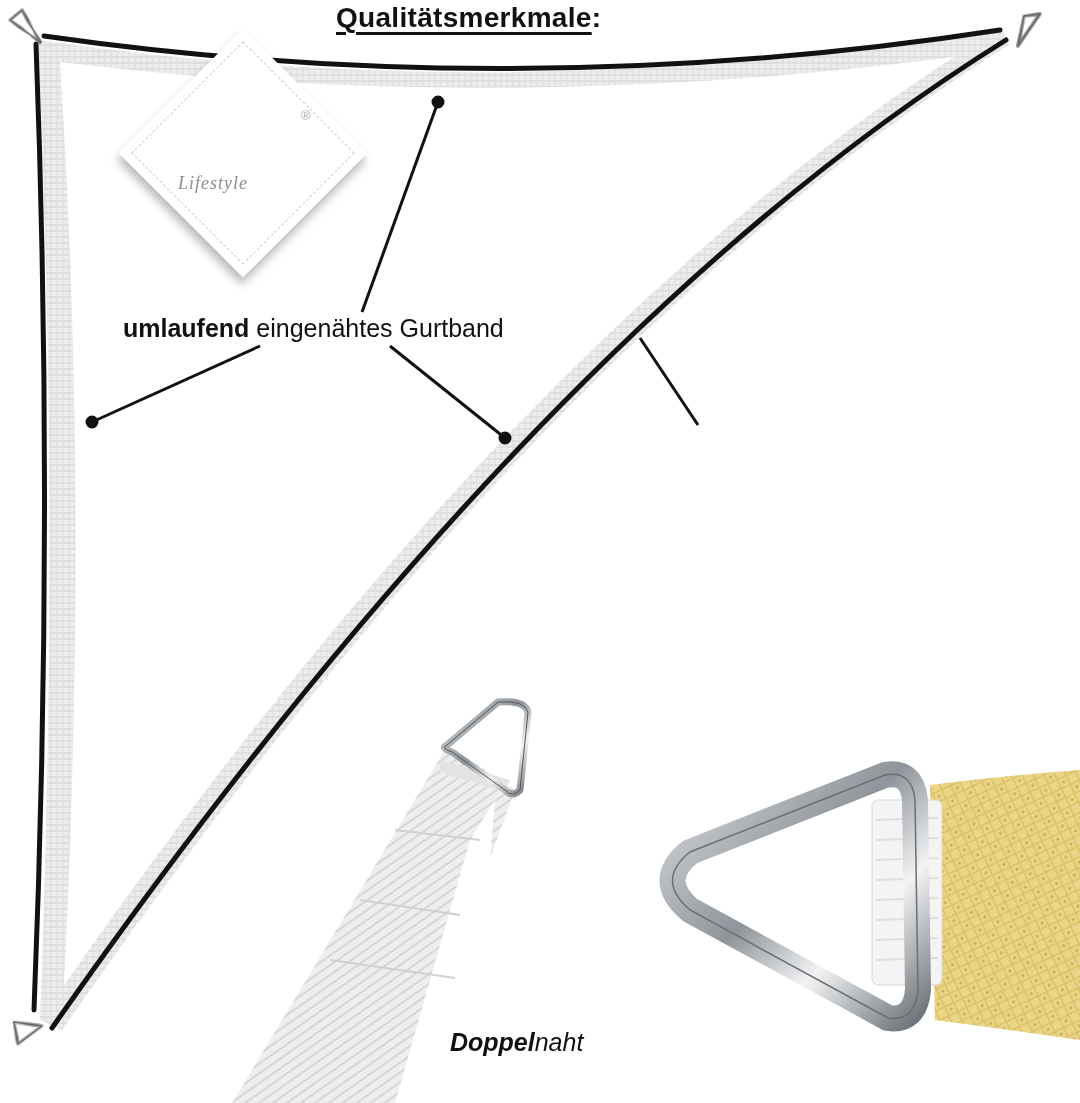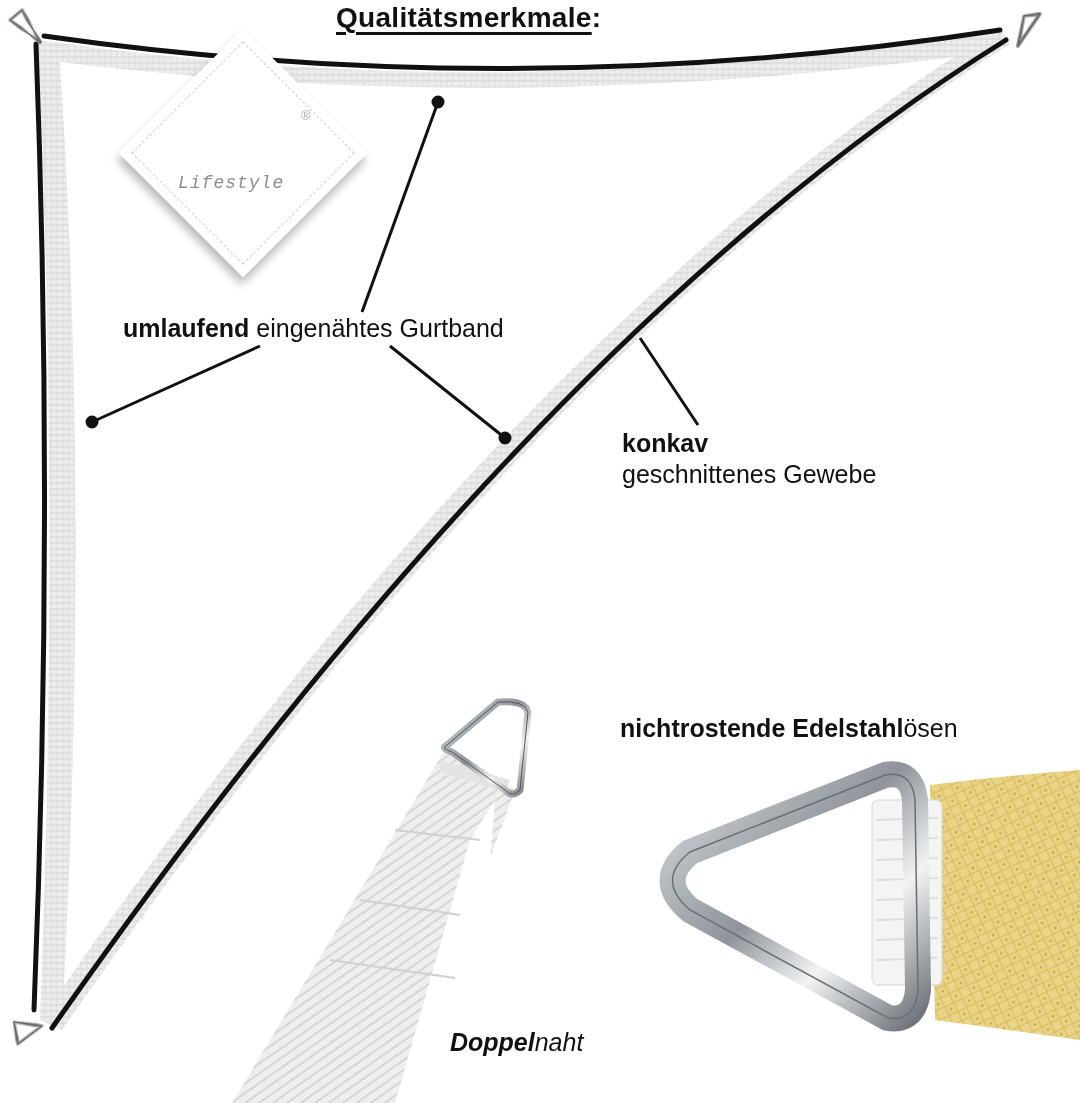--- a/index.html
+++ b/index.html
@@ -13,21 +13,21 @@
   .label b { font-weight: bold; }
   .logo { position: absolute; left: 118px; top: 28px; width: 250px; height: 250px; }
   .logo-diamond { position: absolute; left: 37px; top: 37px; width: 176px; height: 176px; background: #fff;
                   transform: rotate(45deg); box-shadow: 4px 6px 10px rgba(0,0,0,0.28);
                   outline: 1px dashed #d8cfc0; outline-offset: -10px; }
   .logo-text { position: absolute; left: 30px; top: 92px; width: 200px; font-size: 44px; font-weight: bold;
                color: #a9a9a9; letter-spacing: 1px; font-family: "DejaVu Sans", sans-serif; }
   .logo-text .s { color: #f7bd86; font-style: italic; }
   .logo-reg { position: absolute; left: 183px; top: 80px; font-size: 13px; color: #a9a9a9; }
   .logo-sub { position: absolute; left: 60px; top: 145px; font-size: 18px; font-style: italic;
-              color: #8d8d8d; font-family: Liberation Mono, monospace; letter-spacing: 1px; }
+              color: #8d8d8d; font-family: Liberation Serif, serif; letter-spacing: 1px; }
 </style>
 </head>
 <body>
 
 <div class="canvas">
 
   <svg class="art" width="1080" height="1103" viewBox="0 0 1080 1103">
     <defs>
       <pattern id="weave" width="6" height="6" patternUnits="userSpaceOnUse">
         <rect width="6" height="6" fill="#ececec"></rect>
@@ -125,26 +125,19 @@
   <div class="logo">
     <div class="logo-diamond"></div>
     <div class="logo-reg">®</div>
     <div class="logo-sub">Lifestyle</div>
   </div>
 
   <div class="label" style="left:123px; top:313px;">
     <b>umlaufend</b><span> eingenähtes Gurtband</span>
   </div>
 
-  <div class="label" style="left:622px; top:428px;">
-    <b>konkav</b><br>
-    <span>geschnittenes Gewebe</span>
-  </div>
 
-  <div class="label" style="left:620px; top:713px;">
-    <b>nichtrostende Edelstahl</b><span>ösen</span>
-  </div>
 
   <div class="label" style="left:450px; top:1027px;font-style:italic;">
     <b>Doppel</b><span>naht</span>
   </div>
 
 </div>
 
 </body></html>

